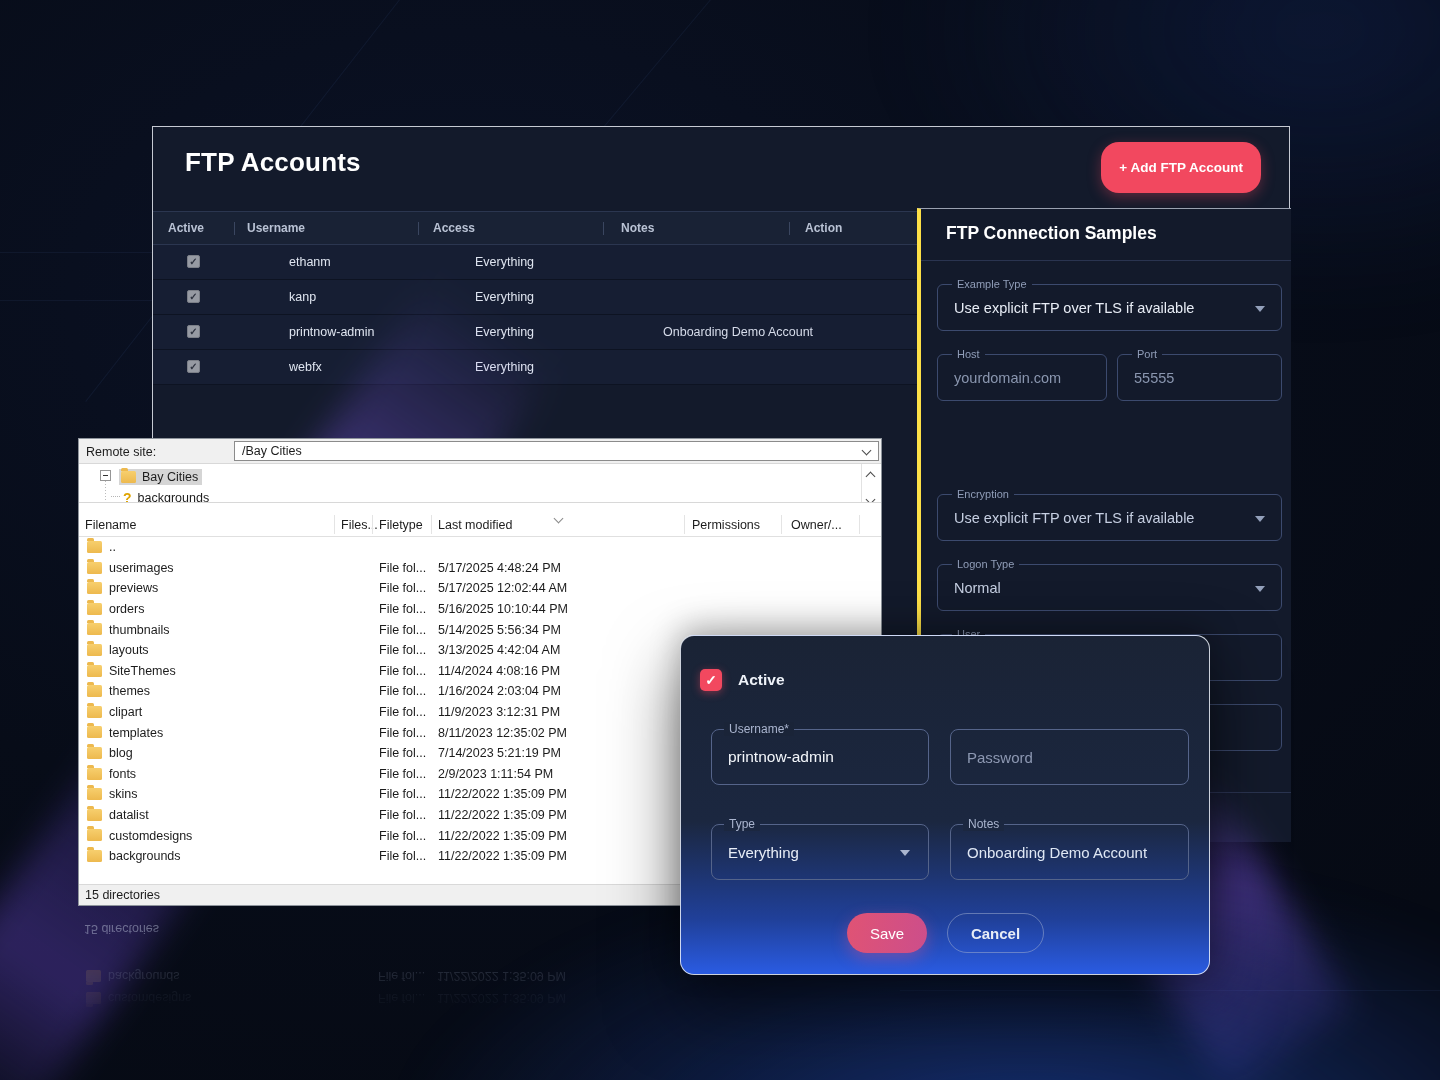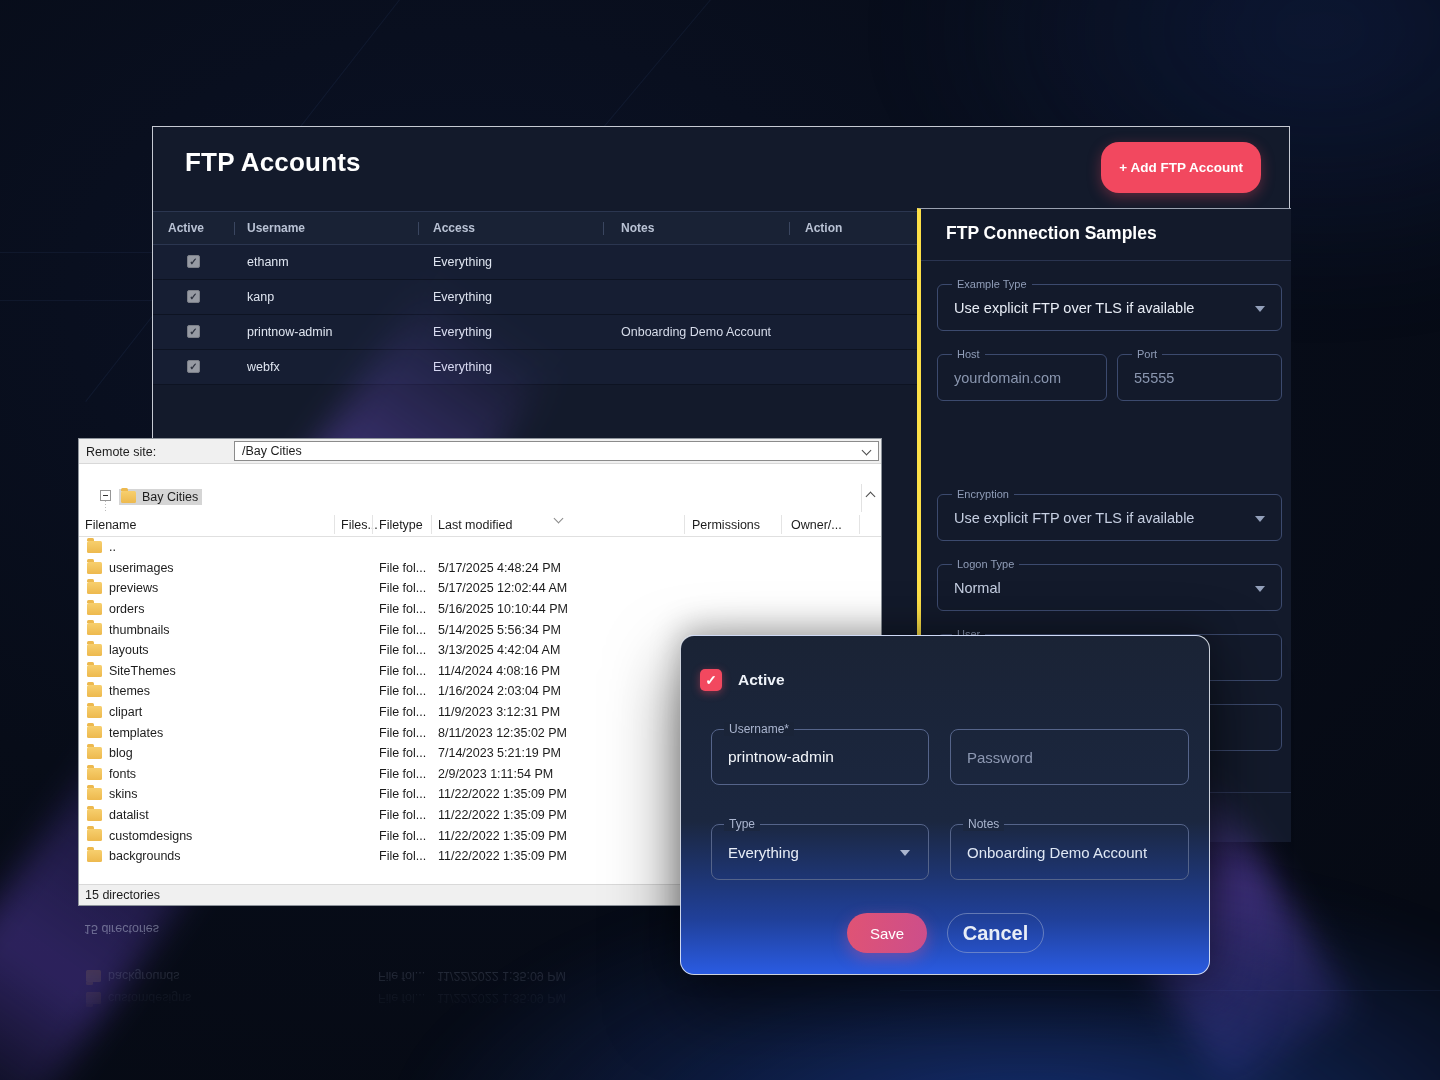--- a/index.html
+++ b/index.html
@@ -28,21 +28,21 @@
     display:flex;align-items:center;box-shadow:0 4px 14px rgba(242,72,95,.35);cursor:pointer;}
   .thead{position:absolute;left:0;top:84px;width:764px;height:34px;background:#192235;
     border-top:1px solid #2b3650;border-bottom:1px solid #2b3650;box-sizing:border-box;}
   .th{position:absolute;top:0;height:100%;display:flex;align-items:center;font-size:12px;font-weight:600;color:#b9c2d4;}
   .th-sep{position:absolute;top:10px;width:1px;height:13px;background:#3a4660;}
   .ftp-rows{position:absolute;left:0;top:118px;width:764px;}
   .ftp-row{position:relative;height:34px;background:#161e33;border-bottom:1px solid #0d1322;}
   .cb{position:absolute;left:34px;top:10px;width:13px;height:13px;background:#969aa3;border:1px solid #7b7f88;
     border-radius:2px;box-sizing:border-box;display:flex;align-items:center;justify-content:center;}
   .cb-check{font-size:10px;line-height:11px;color:#2e3340;font-weight:700;}
-  .cell{position:absolute;top:0;height:34px;display:flex;align-items:center;font-size:12.5px;color:#dfe5f0;}
+  .cell{position:absolute;top:0;height:34px;display:flex;align-items:center;font-size:12.5px;color:#dfe5f0;margin-left:42px;}
   .c-user{left:94px;width:180px;}
   .c-access{left:280px;width:180px;}
   .c-notes{left:468px;width:184px;color:#d6dcea;}
   .dots{position:absolute;left:814px;top:7px;width:14px;height:20px;display:flex;flex-direction:column;align-items:center;justify-content:center;gap:2.5px;cursor:pointer;}
   .dots i{width:3px;height:3px;border-radius:50%;background:#c2cadb;}
 
   
   .samples{position:absolute;left:764px;top:81px;width:374px;height:634px;box-sizing:border-box;
     border-left:4px solid #fde047;border-top:1px solid #9aa1b0;background:#131a2b;}
   .samples-title{position:absolute;left:25px;top:14px;font-size:17.5px;font-weight:700;color:#fff;}
@@ -60,21 +60,21 @@
   .browser{left:78px;top:438px;width:804px;height:468px;background:#ffffff;border:1px solid #8e949c;box-sizing:border-box;
     font-size:12.5px;color:#1c1c1c;}
   .remote-row{position:absolute;left:0;top:0;width:100%;height:25px;background:#f0f0f0;border-bottom:1px solid #d8d8d8;box-sizing:border-box;}
   .remote-label{position:absolute;left:7px;top:0;height:25px;display:flex;align-items:center;}
   .remote-combo{position:absolute;left:155px;top:2px;right:2px;height:20px;background:#fff;border:1px solid #8b8b8b;box-sizing:border-box;cursor:pointer;}
   .remote-val{position:absolute;left:7px;top:0;height:100%;display:flex;align-items:center;}
   .chev{display:inline-block;width:6px;height:6px;border-right:1.5px solid #4a4a4a;border-bottom:1.5px solid #4a4a4a;}
   .chev.down{transform:rotate(45deg);}
   .chev.up{transform:rotate(-135deg);}
   .combo-chev{position:absolute;right:8px;top:5px;}
-  .tree{position:absolute;left:0;top:25px;width:100%;height:39px;background:#fff;border-bottom:1px solid #d8d8d8;box-sizing:border-box;overflow:hidden;margin-top:20px;}
+  .tree{position:absolute;left:0;top:25px;width:100%;height:39px;background:#fff;border-bottom:1px solid #d8d8d8;box-sizing:border-box;overflow:hidden;}
   .tree-guide{position:absolute;left:26px;top:14px;width:1px;height:32px;background:repeating-linear-gradient(180deg,#bcbcbc 0 1px,transparent 1px 3px);}
   .tree-row{position:absolute;left:0;height:20px;display:flex;align-items:center;cursor:pointer;}
   .expand-box{position:absolute;left:21px;top:6px;width:11px;height:11px;background:#fff;border:1px solid #969696;box-sizing:border-box;}
   .expand-box::after{content:"";position:absolute;left:2px;top:4px;width:5px;height:1px;background:#333;}
   .tree-sel{display:flex;align-items:center;background:#d5d5d5;padding:1px 4px 1px 2px;gap:6px;}
   .folder{width:15px;height:12px;background:linear-gradient(#f7cf6e,#edb94e);border-radius:1.5px;position:relative;display:inline-block;flex:0 0 auto;}
   .folder::before{content:"";position:absolute;top:-3px;left:0;width:7px;height:3px;background:#edb94e;border-radius:1.5px 1.5px 0 0;}
   .qmark{color:#dfa400;font-weight:700;font-size:14px;}
   .tree-dash{position:absolute;left:30px;top:9px;width:9px;border-top:1px dotted #b5b5b5;}
   .vscroll{position:absolute;right:0;top:0;width:20px;height:100%;background:#fff;border-left:1px solid #e2e2e2;box-sizing:border-box;}
@@ -118,21 +118,21 @@
   .mfld-val{position:absolute;left:16px;top:0;height:100%;display:flex;align-items:center;font-size:15px;color:#e9eef7;white-space:nowrap;}
   .mfld-val.big{font-size:15.5px;color:#f4f7fb;}
   .mfld-val.ph{color:#8d98b2;}
   .m-arrow{position:absolute;right:18px;top:50%;margin-top:-2px;width:0;height:0;
     border-left:5.5px solid transparent;border-right:5.5px solid transparent;border-top:6.5px solid #aab5cf;}
   .save-btn{position:absolute;left:166px;top:277px;width:80px;height:40px;border-radius:20px;
     background:linear-gradient(100deg,#e05374,#cc4e8b);display:flex;align-items:center;justify-content:center;
     color:#fff;font-size:15px;font-weight:400;box-shadow:0 5px 16px rgba(220,80,130,.4);cursor:pointer;}
   .cancel-btn{position:absolute;left:266px;top:277px;width:97px;height:40px;border-radius:20px;
     border:1px solid rgba(155,170,205,.55);box-sizing:border-box;display:flex;align-items:center;justify-content:center;
-    color:#e8edf6;font-size:20px;font-weight:600;cursor:pointer;}
+    color:#e8edf6;font-size:15px;font-weight:600;cursor:pointer;}
 </style>
 </head>
 <body>
 
 <div class="canvas">
 
   <div class="bg-line" style="left:430px;top:-40px;width:1px;height:560px;transform:rotate(38deg);transform-origin:top left;"></div>
   <div class="bg-line" style="left:760px;top:-60px;width:1px;height:620px;transform:rotate(40deg);transform-origin:top left;"></div>
   <div class="bg-line" style="left:0;top:252px;width:330px;height:1px;"></div>
   <div class="bg-line" style="left:0;top:300px;width:260px;height:1px;"></div>

